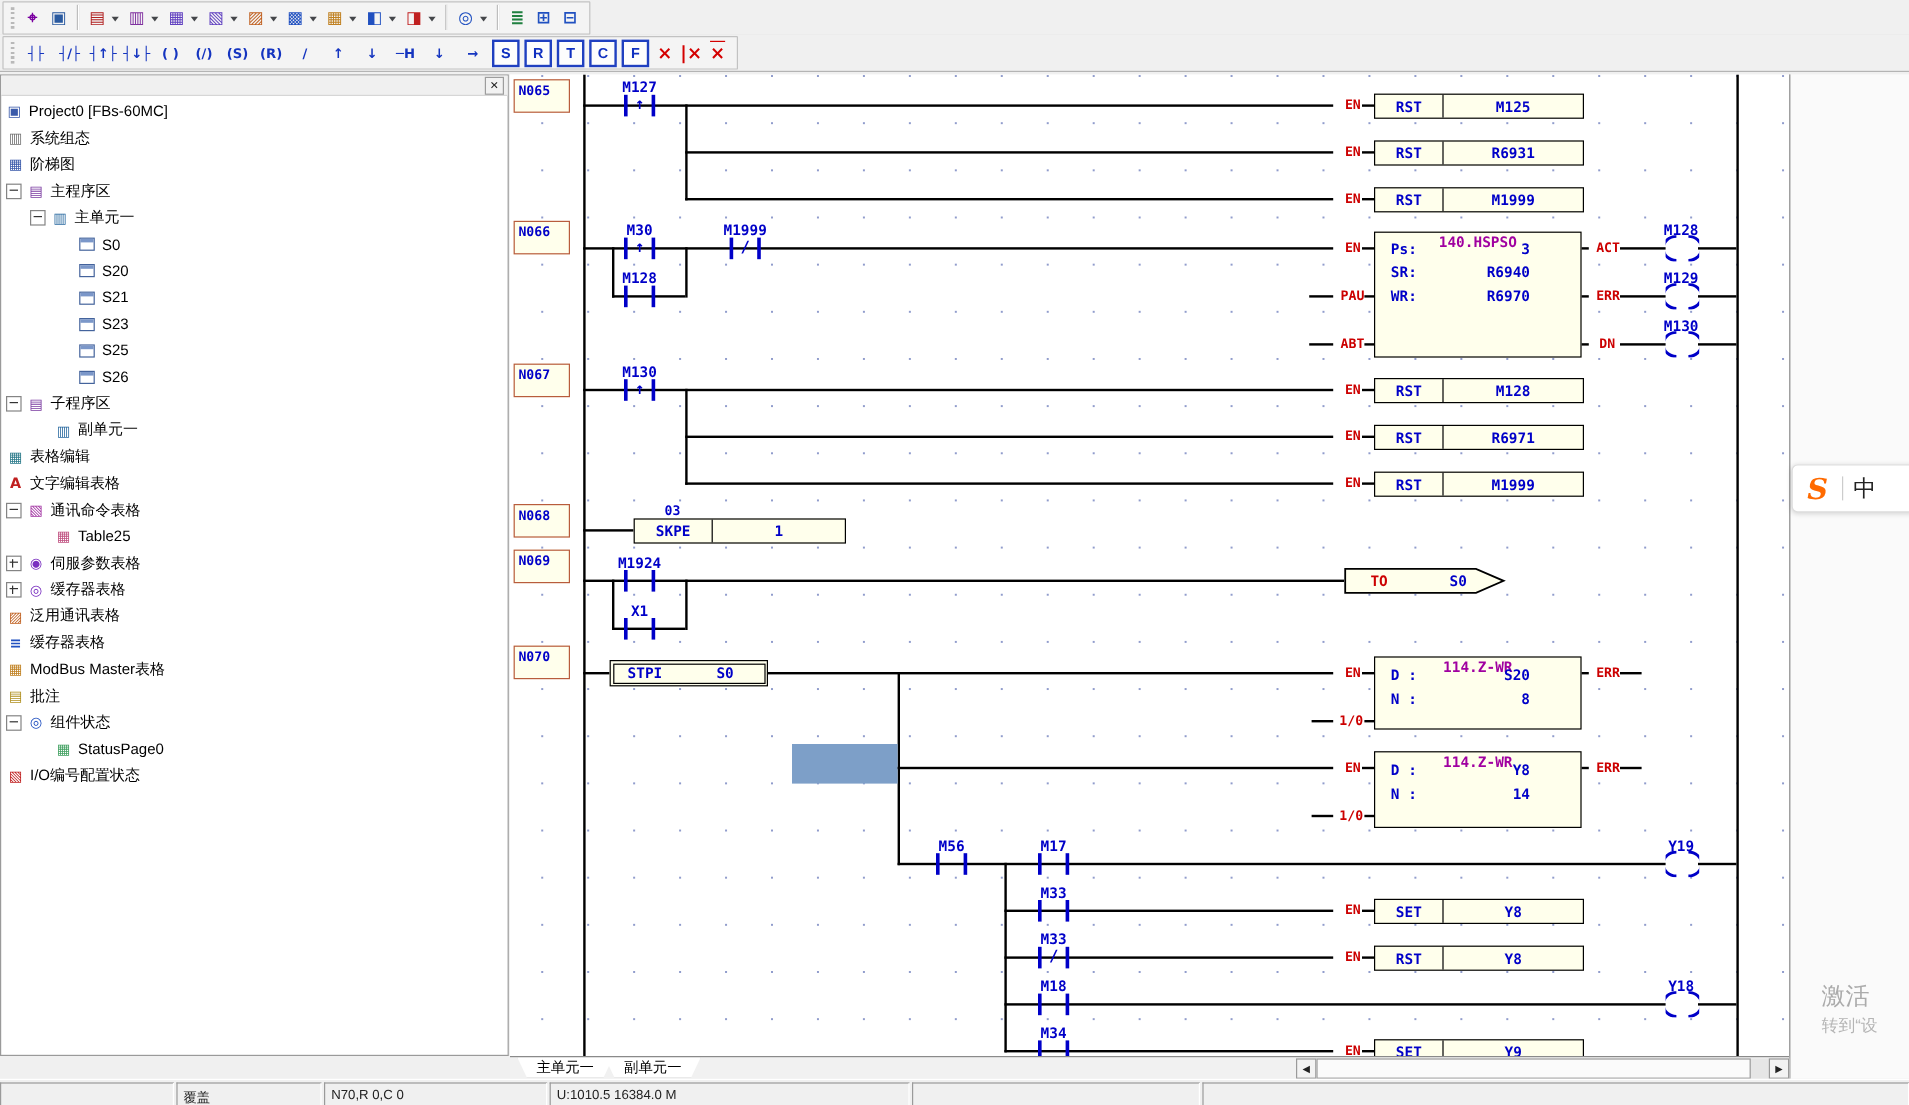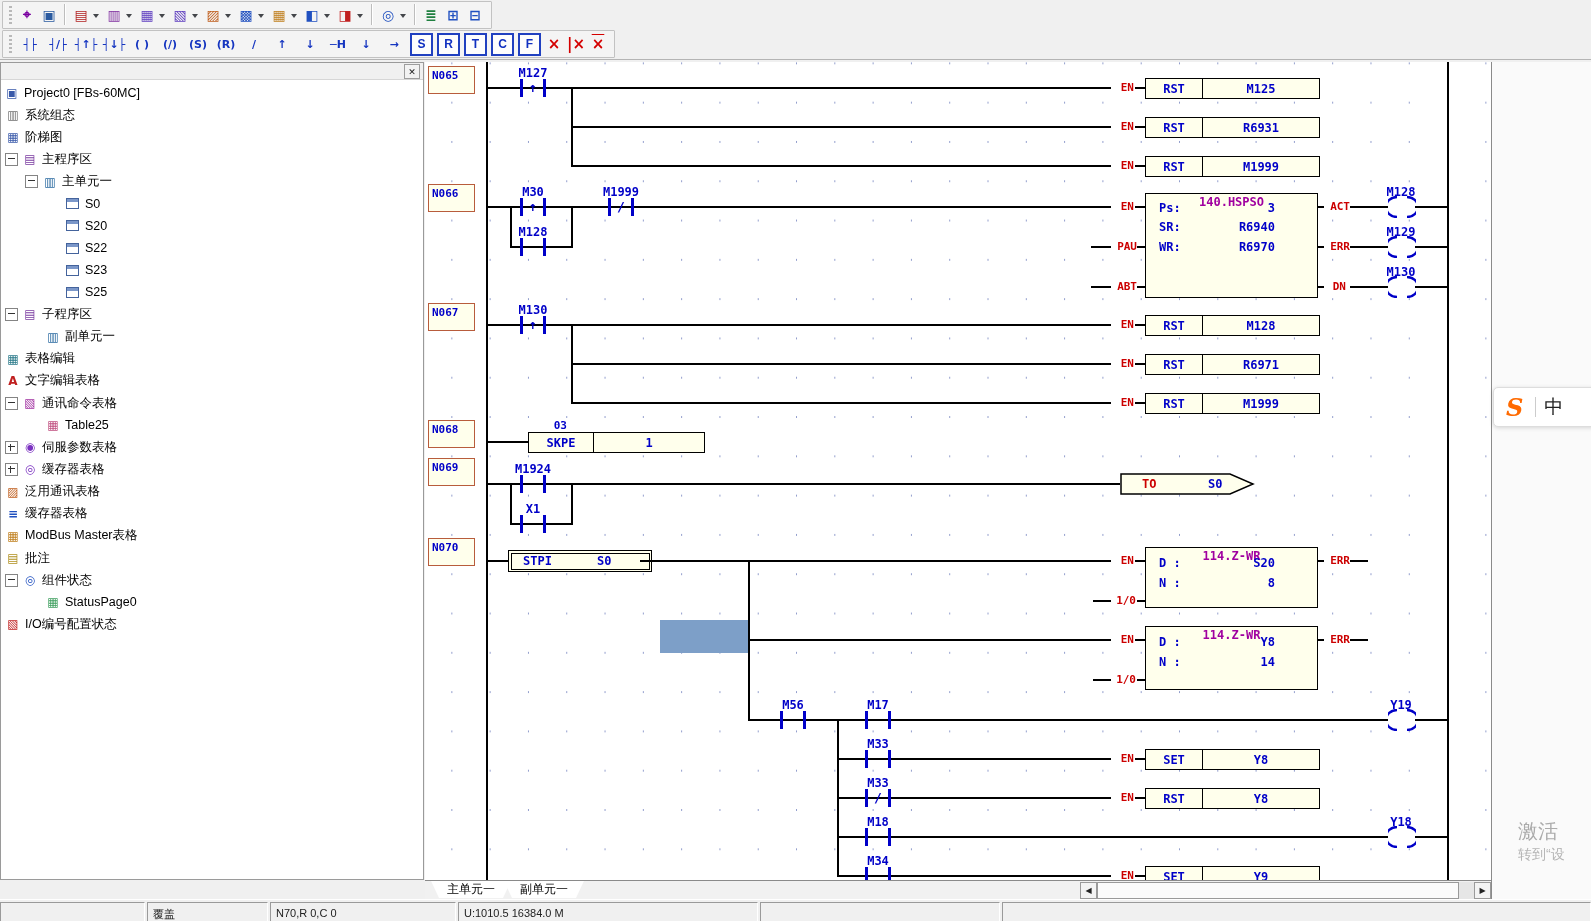--- a/index.html
+++ b/index.html
@@ -66,21 +66,21 @@
        display:flex;align-items:center;box-sizing:border-box}
   .bc1{width:56px;align-self:stretch;border-right:1.5px solid #000;display:flex;align-items:center;justify-content:center;
        color:#0000c8;font:bold 12px "DejaVu Sans Mono",monospace}
   .bc2{flex:1;display:flex;align-items:center;justify-content:center;color:#0000c8;font:bold 12px "DejaVu Sans Mono",monospace}
   .fnb{position:absolute;border:1.5px solid #000;background:#ffffec;box-sizing:border-box}
   .fnt{position:absolute;left:0;right:0;top:1px;text-align:center;color:#a000a0;font:bold 12px "DejaVu Sans Mono",monospace}
   .fp{position:absolute;height:13px;line-height:13px;color:#0000c8;font:bold 12px "DejaVu Sans Mono",monospace}
   .fv{position:absolute;right:42px;width:90px;height:13px;line-height:13px;text-align:right;color:#0000c8;
       font:bold 12px "DejaVu Sans Mono",monospace}
   .coil{position:absolute;width:28px;height:22px}
-  .stpi{position:absolute;left:83px;top:488px;width:144px;height:22px;border:1.5px solid #000;background:#ffffec;box-sizing:border-box}
+  .stpi{position:absolute;left:83px;top:488px;width:132px;height:22px;border:1.5px solid #000;background:#ffffec;box-sizing:border-box}
   .stpi::before{content:"";position:absolute;inset:1.5px;border:1px solid #000;pointer-events:none}
   .stxt{position:absolute;top:3px;color:#0000c8;font:bold 12px "DejaVu Sans Mono",monospace}
   .sel{position:absolute;left:235px;top:558px;width:88px;height:33px;background:#7d9fc8}
   .jmp{position:absolute;left:695px;top:411px;width:135px;height:22px}
   .jt{position:absolute;top:4px;font:bold 12px "DejaVu Sans Mono",monospace}
 
   
   #rightpane{position:absolute;left:1491px;top:62px;width:100px;height:837px;background:#fafafa;border-left:1px solid #8a8a8a}
   #ime{position:absolute;left:1px;top:325px;width:99px;height:38px;background:#fff;border:1px solid #ddd;
        border-radius:5px 0 0 5px;box-shadow:0 1px 4px rgba(0,0,0,.15);display:flex;align-items:center}
@@ -231,29 +231,33 @@
       <li class="l3">
           <i class="icp"></i>
           <span>S0</span>
         </li>
       <li class="l3">
           <i class="icp"></i>
           <span>S20</span>
         </li>
       <li class="l3">
           <i class="icp"></i>
-          <span>S22</span>
+          <span>S21</span>
         </li>
       <li class="l3">
           <i class="icp"></i>
           <span>S23</span>
         </li>
       <li class="l3">
           <i class="icp"></i>
           <span>S25</span>
+        </li>
+      <li class="l3">
+          <i class="icp"></i>
+          <span>S26</span>
         </li>
       <li class="l1">
           <i class="exp"></i>
           <b class="ic" style="color:#7a3aa0">▤</b>
           <span>子程序区</span>
         </li>
       <li class="l2b">
           <b class="ic" style="color:#2a6aa0">▥</b>
           <span>副单元一</span>
         </li>

